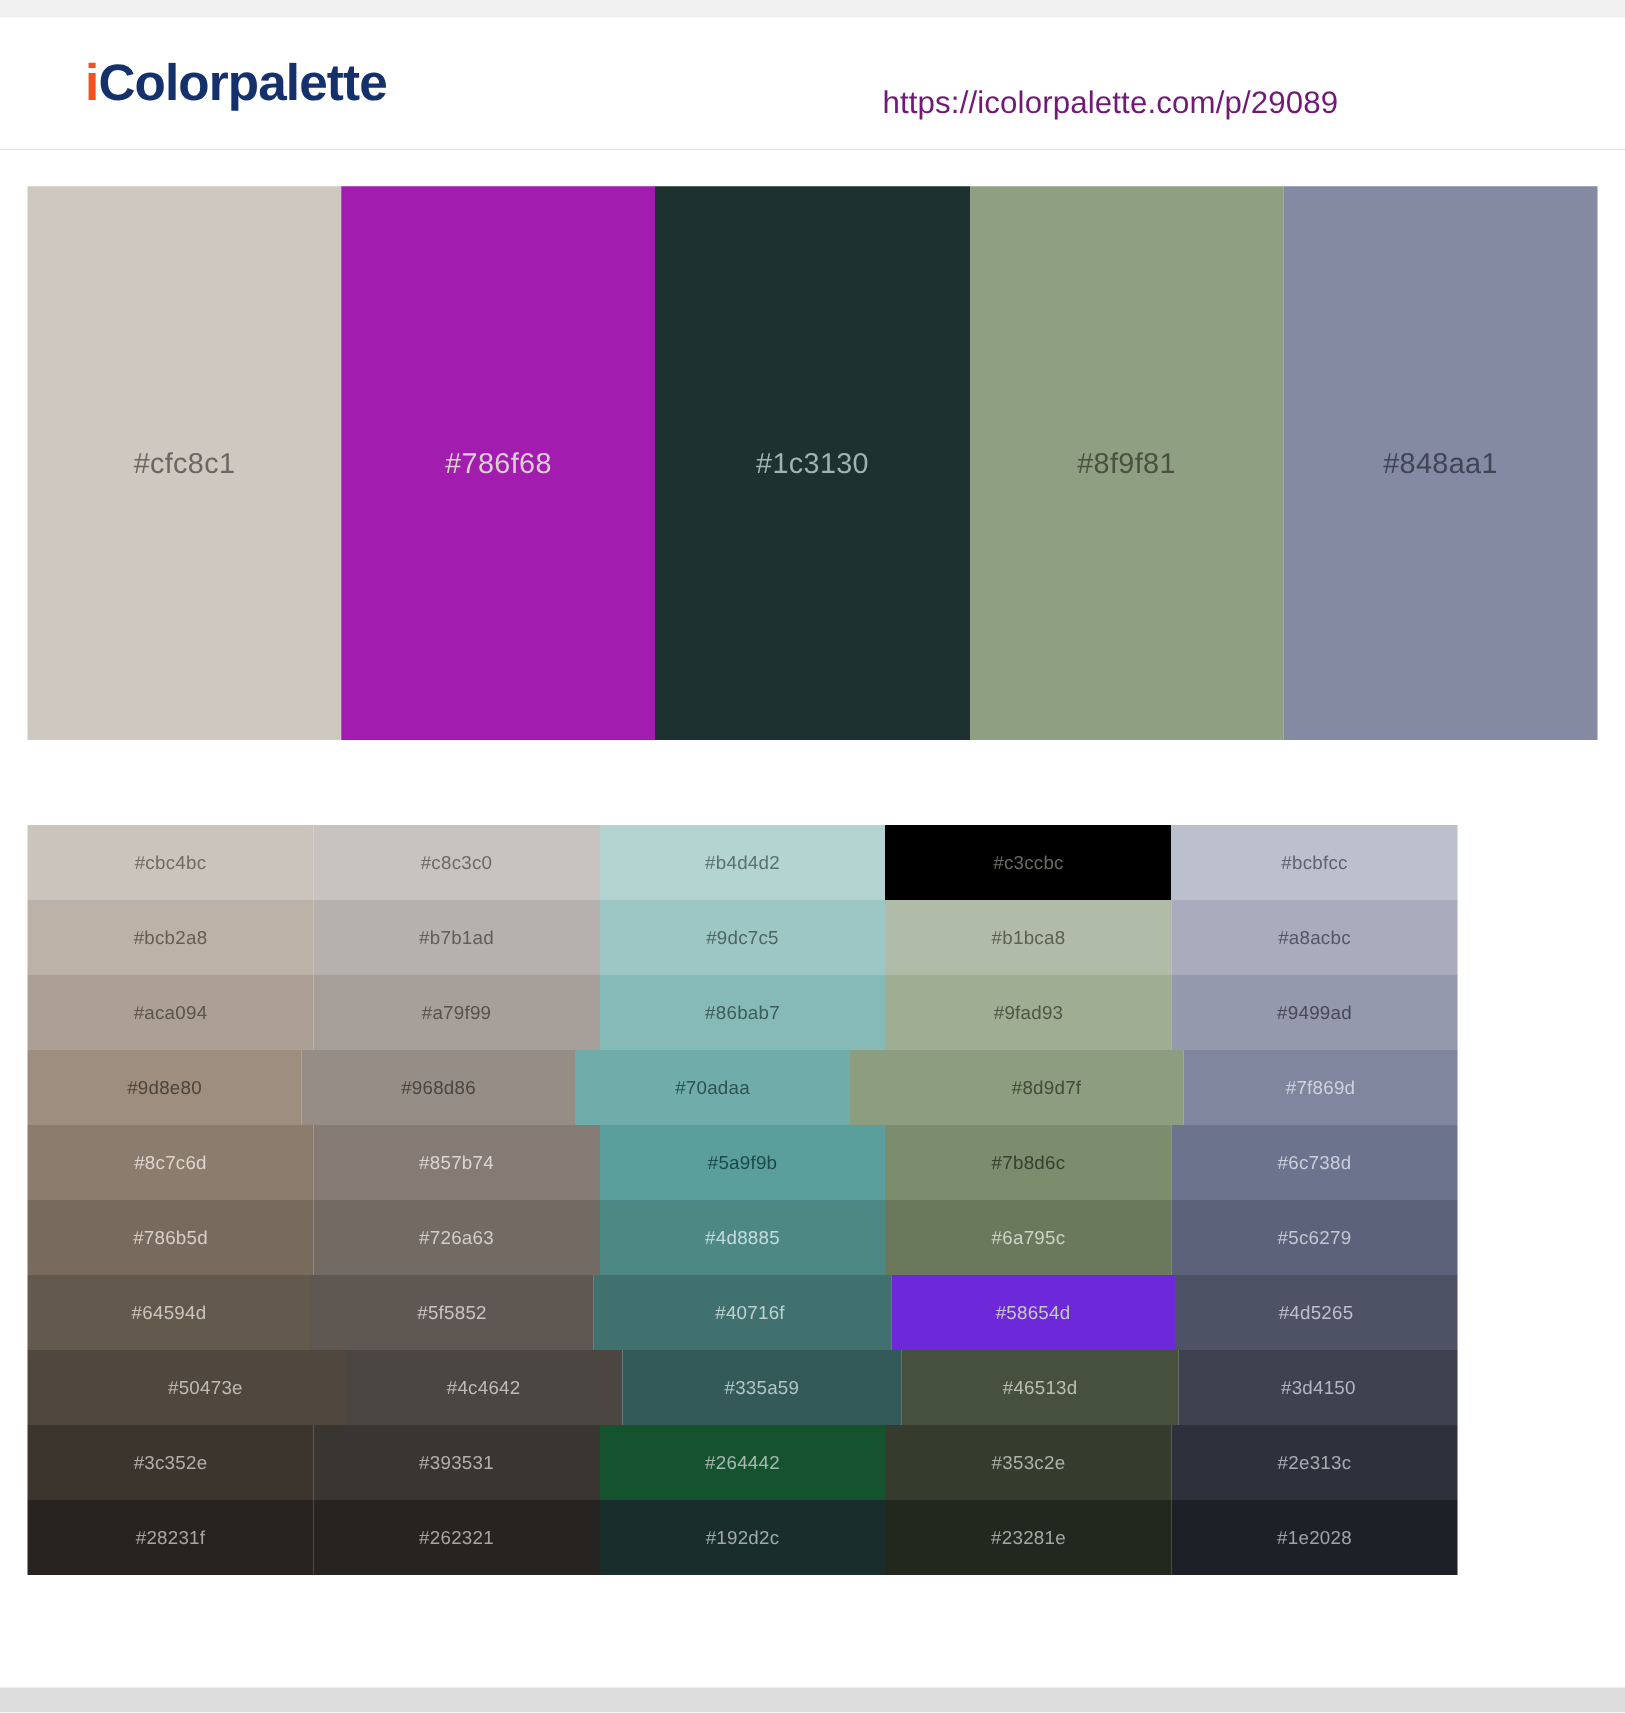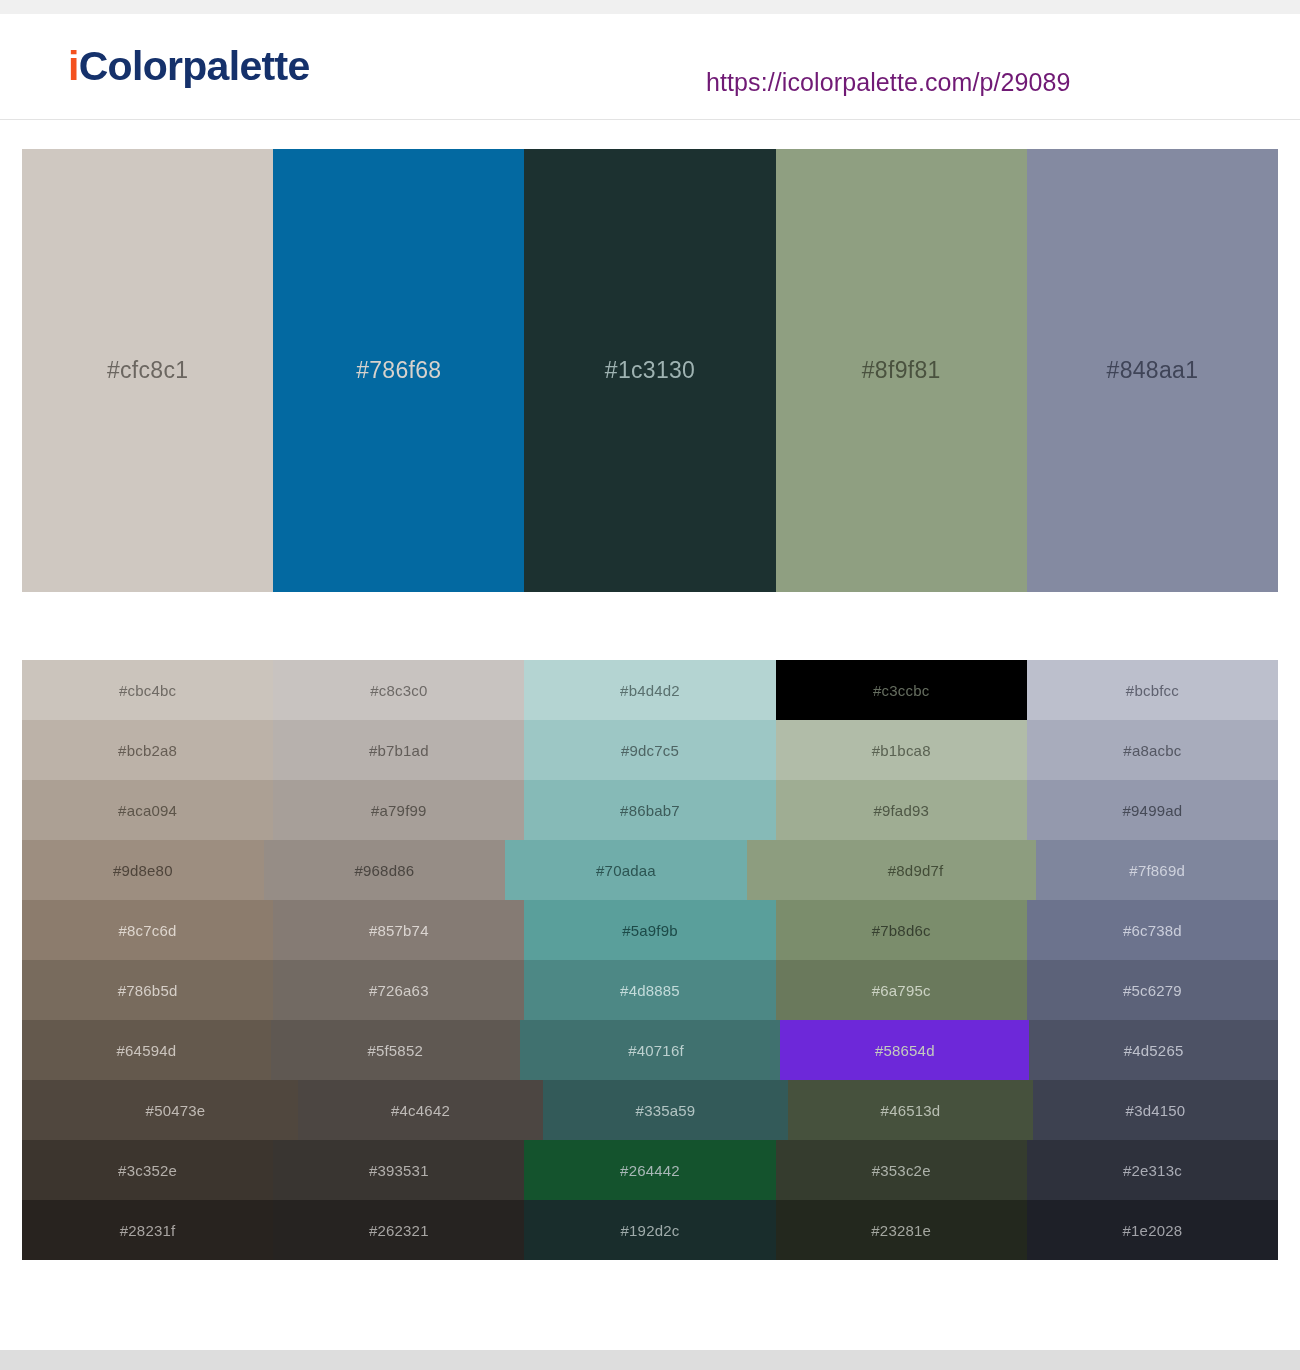--- a/index.html
+++ b/index.html
@@ -76,21 +76,21 @@
     justify-content: center;
   }
   .palette-swatch .swatch-label {
     font-size: 23px;
     letter-spacing: 0.3px;
   }
 
   
   .shades-table {
     margin: 68px 22px 0 22px;
-    width: 1256px;
+    width: 1144px;
     display: flex;
     flex-direction: column;
   }
   .shades-row {
     display: flex;
     height: 60px;
   }
   .shade-cell {
     flex: 1 1 0;
     display: flex;
@@ -111,21 +111,21 @@
   <div class="brand">
     <span class="brand-i">i</span><span class="brand-rest">Colorpalette</span>
   </div>
   <div class="page-url">https://icolorpalette.com/p/29089</div>
 </header>
 
 <section class="palette-wrap">
     <div class="palette-swatch" style="background: rgb(207, 200, 193);">
       <span class="swatch-label" style="color: rgb(107, 102, 96);">#cfc8c1</span>
     </div>
-    <div class="palette-swatch" style="background: #0369a1; align-items: center;">
+    <div class="palette-swatch" style="background: #a21caf; align-items: center;">
       <span class="swatch-label" style="color: rgb(216, 210, 204);">#786f68</span>
     </div>
     <div class="palette-swatch" style="background: rgb(28, 49, 48);">
       <span class="swatch-label" style="color: rgb(159, 179, 178);">#1c3130</span>
     </div>
     <div class="palette-swatch" style="background: rgb(143, 159, 129);">
       <span class="swatch-label" style="color: rgb(74, 82, 63);">#8f9f81</span>
     </div>
     <div class="palette-swatch" style="background: rgb(132, 138, 161);">
       <span class="swatch-label" style="color: rgb(63, 68, 87);">#848aa1</span>

